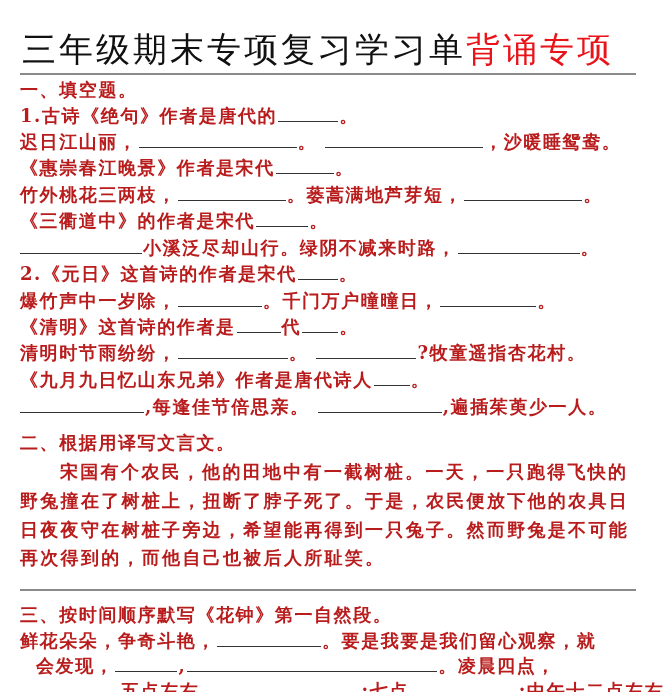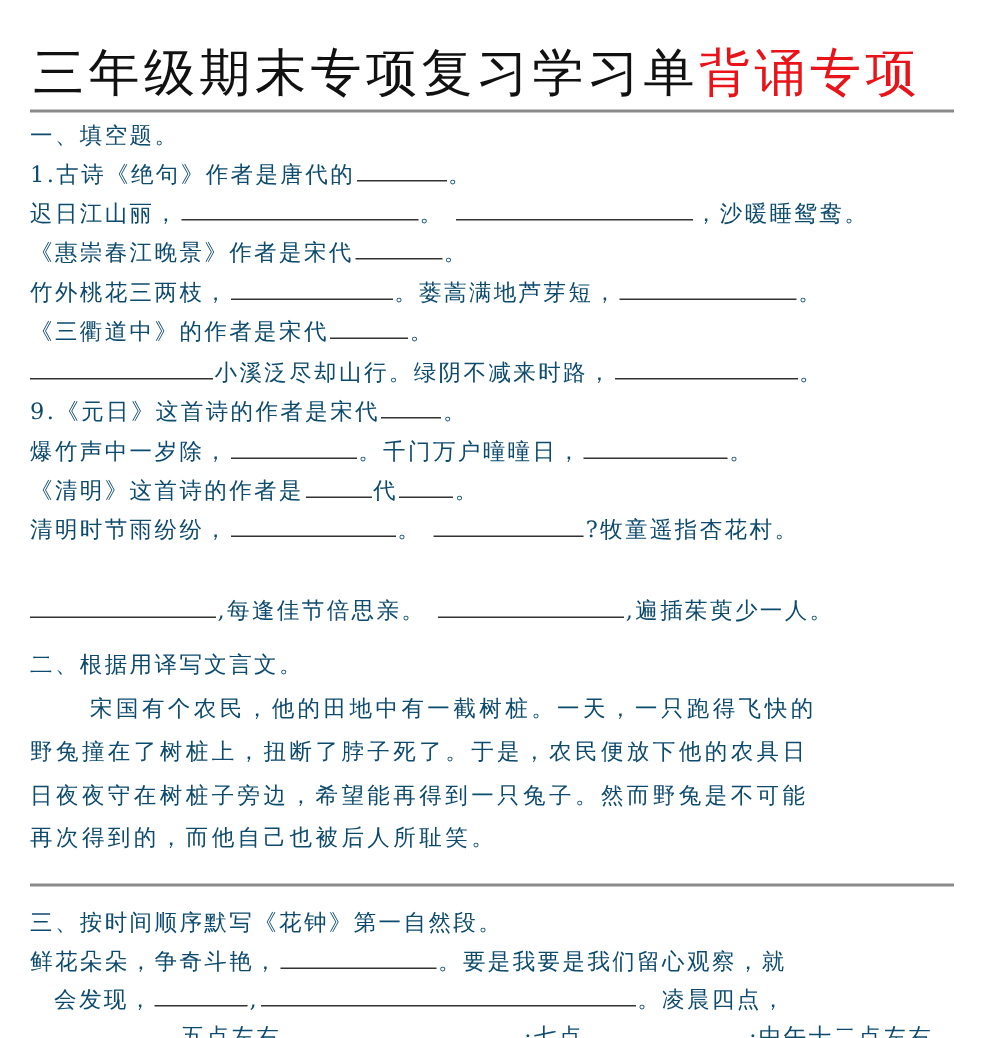--- a/index.html
+++ b/index.html
@@ -38,26 +38,27 @@
       position: absolute;
       left: 20px;
       width: 481px;
       height: 2px;
       background: #8a8a8a;
       width: 481px;
     }
     .line {
       position: absolute;
       left: 20px;
-      font-size: 15px;
+      font-size: 18px;
       line-height: 22px;
       height: 22px;
       white-space: nowrap;
-      color: #0c4a6e;
+      color: #b91c1c;
       letter-spacing: 1.6px;
+      font-weight: bold;
     }
     .blank {
       display: inline-block;
       border-bottom: 1.3px solid #333;
       height: 15px;
       vertical-align: baseline;
       margin: 0 1px;
     }
     .indent { padding-left: 40px; }
   </style>
@@ -91,35 +92,38 @@
 
   <div class="line" style="top:210px;">
     <span>《三衢道中》的作者是宋代</span><span class="blank" style="width:52px"></span><span>。</span>
   </div>
 
   <div class="line" style="top:237px;">
     <span></span><span class="blank" style="width:122px;margin-left:0"></span><span>小溪泛尽却山行。绿阴不减来时路，</span><span class="blank" style="width:122px"></span><span>。</span>
   </div>
 
   <div class="line" style="top:263px;">
-    <span>9.《元日》这首诗的作者是宋代</span><span class="blank" style="width:40px"></span><span>。</span>
+    <span>2.《元日》这首诗的作者是宋代</span><span class="blank" style="width:40px"></span><span>。</span>
   </div>
 
   <div class="line" style="top:290px;">
     <span>爆竹声中一岁除，</span><span class="blank" style="width:84px"></span><span>。千门万户曈曈日，</span><span class="blank" style="width:96px"></span><span>。</span>
   </div>
 
   <div class="line" style="top:316px;">
     <span>《清明》这首诗的作者是</span><span class="blank" style="width:44px"></span><span>代</span><span class="blank" style="width:36px"></span><span>。</span>
   </div>
 
   <div class="line" style="top:342px;">
     <span>清明时节雨纷纷，</span><span class="blank" style="width:110px"></span><span>。</span><span class="blank" style="width:100px;margin-left:8px"></span><span>?牧童遥指杏花村。</span>
   </div>
 
+  <div class="line" style="top:369px;">
+    <span>《九月九日忆山东兄弟》作者是唐代诗人</span><span class="blank" style="width:36px"></span><span>。</span>
+  </div>
 
   <div class="line" style="top:396px;">
     <span></span><span class="blank" style="width:124px;margin-left:0"></span><span>,每逢佳节倍思亲。</span><span class="blank" style="width:124px;margin-left:8px"></span><span>,遍插茱萸少一人。</span>
   </div>
 
   <div class="line" style="top:432px;text-align:center;">二、根据用译写文言文。</div>
   <div class="line indent" style="top:461px;letter-spacing:2.3px;">宋国有个农民，他的田地中有一截树桩。一天，一只跑得飞快的</div>
   <div class="line" style="top:490px;letter-spacing:2.3px;">野兔撞在了树桩上，扭断了脖子死了。于是，农民便放下他的农具日</div>
   <div class="line" style="top:519px;letter-spacing:2.3px;">日夜夜守在树桩子旁边，希望能再得到一只兔子。然而野兔是不可能</div>
   <div class="line" style="top:547px;letter-spacing:2.3px;">再次得到的，而他自己也被后人所耻笑。</div>

